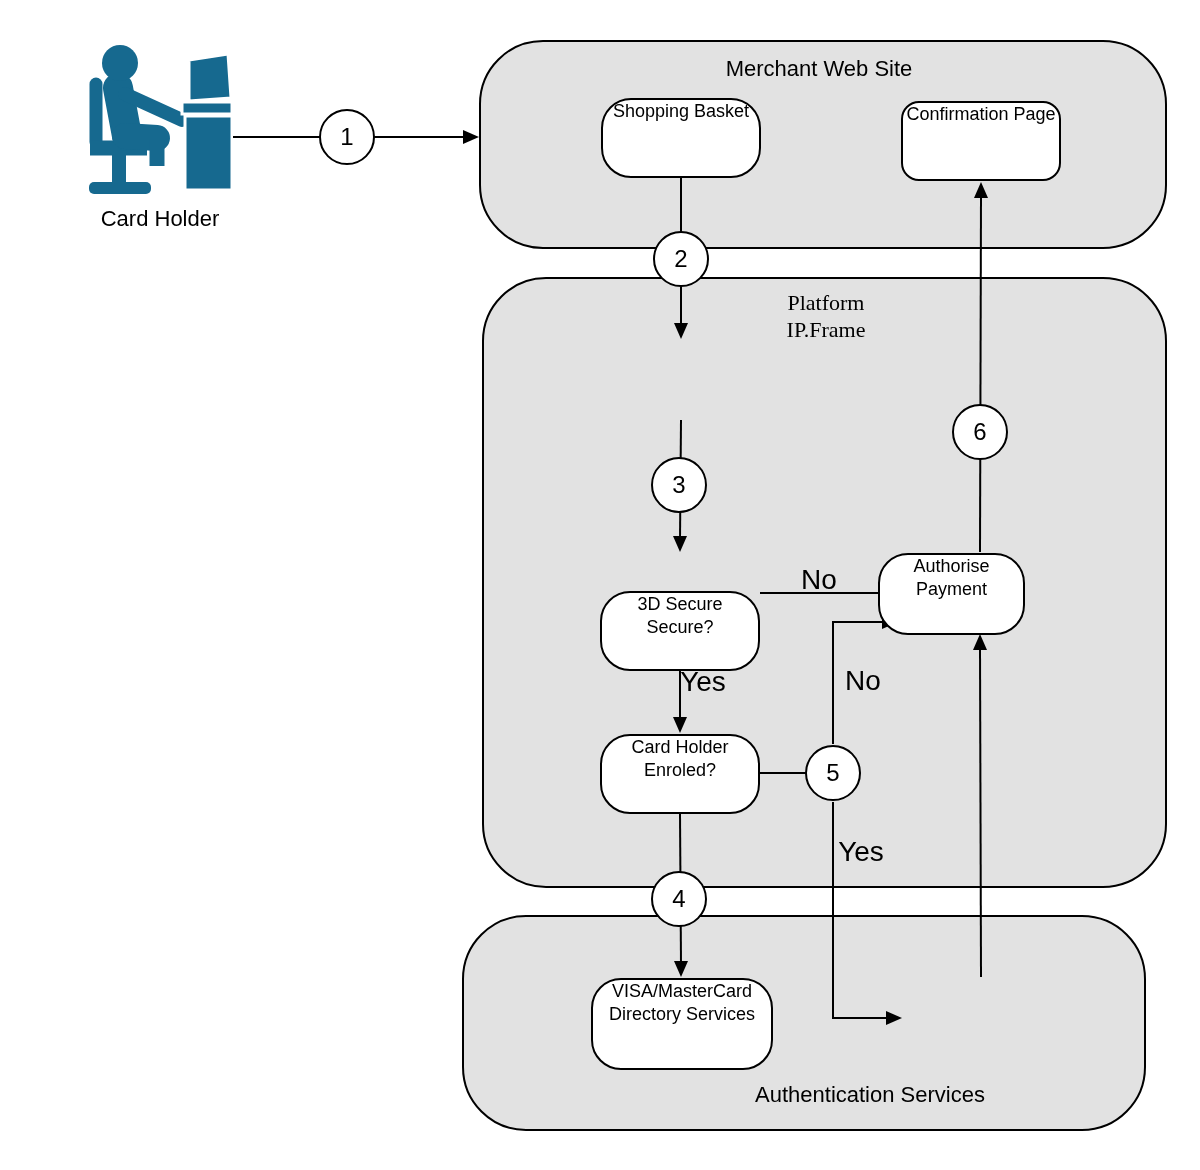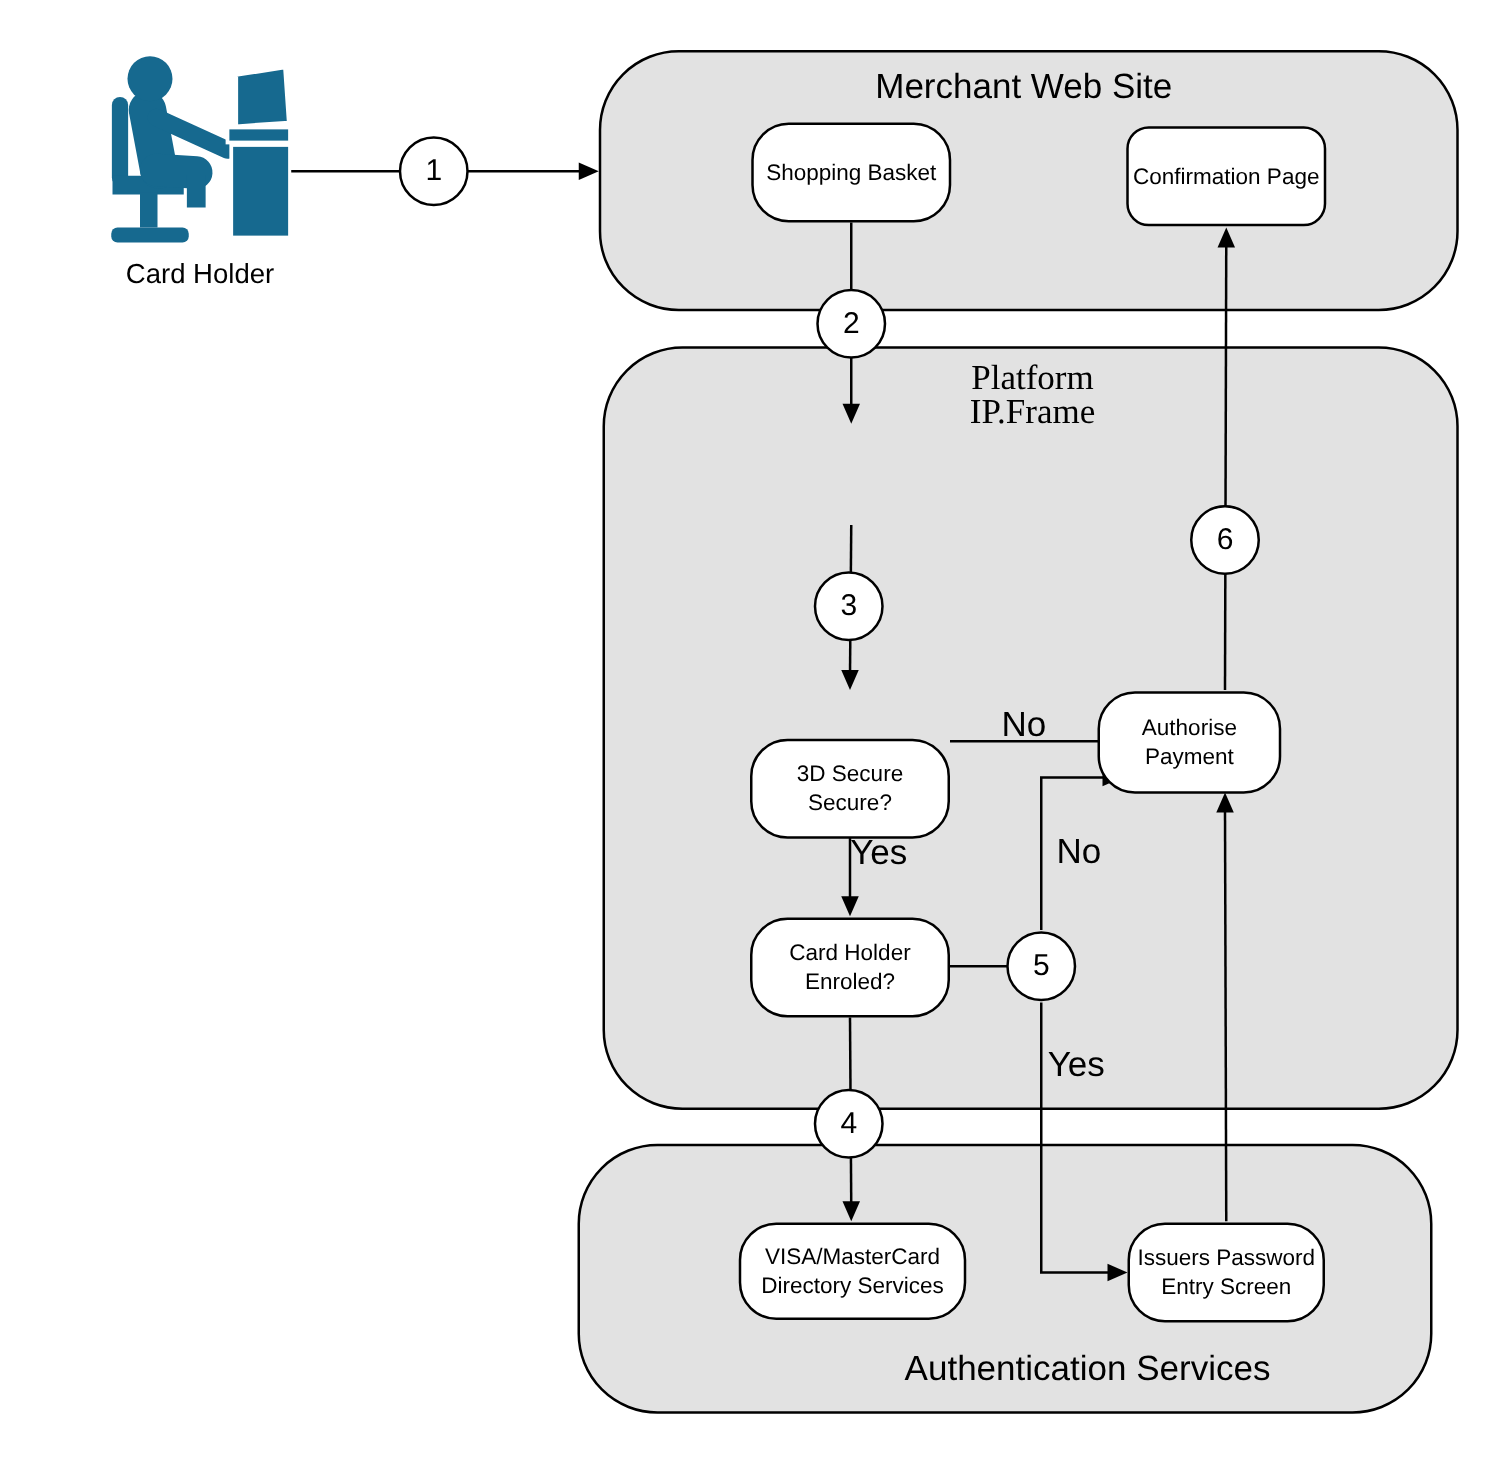--- a/index.html
+++ b/index.html
@@ -5,26 +5,26 @@
   html,body{margin:0;padding:0;background:#ffffff;}
   .canvas{
     position:relative;width:1200px;height:1170px;background:#ffffff;overflow:hidden;
     font-family:"Liberation Sans", sans-serif;color:#000;
   }
   .container{
     position:absolute;background:#e2e2e2;border:2px solid #000;border-radius:64px;z-index:1;
   }
   .ctitle{
     position:absolute;z-index:2;transform:translateX(-50%);
-    font-size:28px;line-height:27px;text-align:center;white-space:nowrap;
+    font-size:22px;line-height:27px;text-align:center;white-space:nowrap;
   }
   svg.wires{position:absolute;left:0;top:0;z-index:2;pointer-events:none;}
   .node{
     position:absolute;z-index:3;background:#ffffff;border:2.5px solid #000;border-radius:30px;
-    display:flex;flex-direction:column;align-items:center;justify-content:center;
+    display:flex;flex-direction:column;align-items:center;
     font-size:18px;line-height:23px;text-align:center;box-sizing:border-box;
   }
   .node span{display:block;white-space:nowrap;}
   .step{
     position:absolute;z-index:4;width:56px;height:56px;box-sizing:border-box;
     background:#ffffff;border:2.5px solid #000;border-radius:50%;
     display:flex;align-items:center;justify-content:center;font-size:24px;
   }
   .elabel{
     position:absolute;z-index:3;transform:translate(-50%,-50%);
@@ -109,27 +109,23 @@
     <span>Secure?</span>
   </div>
   <div class="node" style="left:878px;top:553px;width:147px;height:82px;">
     <span>Authorise</span>
     <span>Payment</span>
   </div>
   <div class="node" style="left:600px;top:734px;width:160px;height:80px;">
     <span>Card Holder</span>
     <span>Enroled?</span>
   </div>
-  <div class="node" style="left:591px;top:978px;width:182px;height:78px;">
+  <div class="node" style="left:591px;top:978px;width:182px;height:92px;">
     <span>VISA/MasterCard</span>
     <span>Directory Services</span>
-  </div>
-  <div class="node" style="left:902px;top:978px;width:158px;height:80px;">
-    <span>Issuers Password</span>
-    <span>Entry Screen</span>
   </div>
 
   <div class="step" style="left:319px;top:109px;">1</div>
   <div class="step" style="left:653px;top:231px;">2</div>
   <div class="step" style="left:651px;top:457px;">3</div>
   <div class="step" style="left:651px;top:871px;">4</div>
   <div class="step" style="left:805px;top:745px;">5</div>
   <div class="step" style="left:952px;top:404px;">6</div>
 
   <div class="elabel" style="left:819px;top:580px;">No</div>

